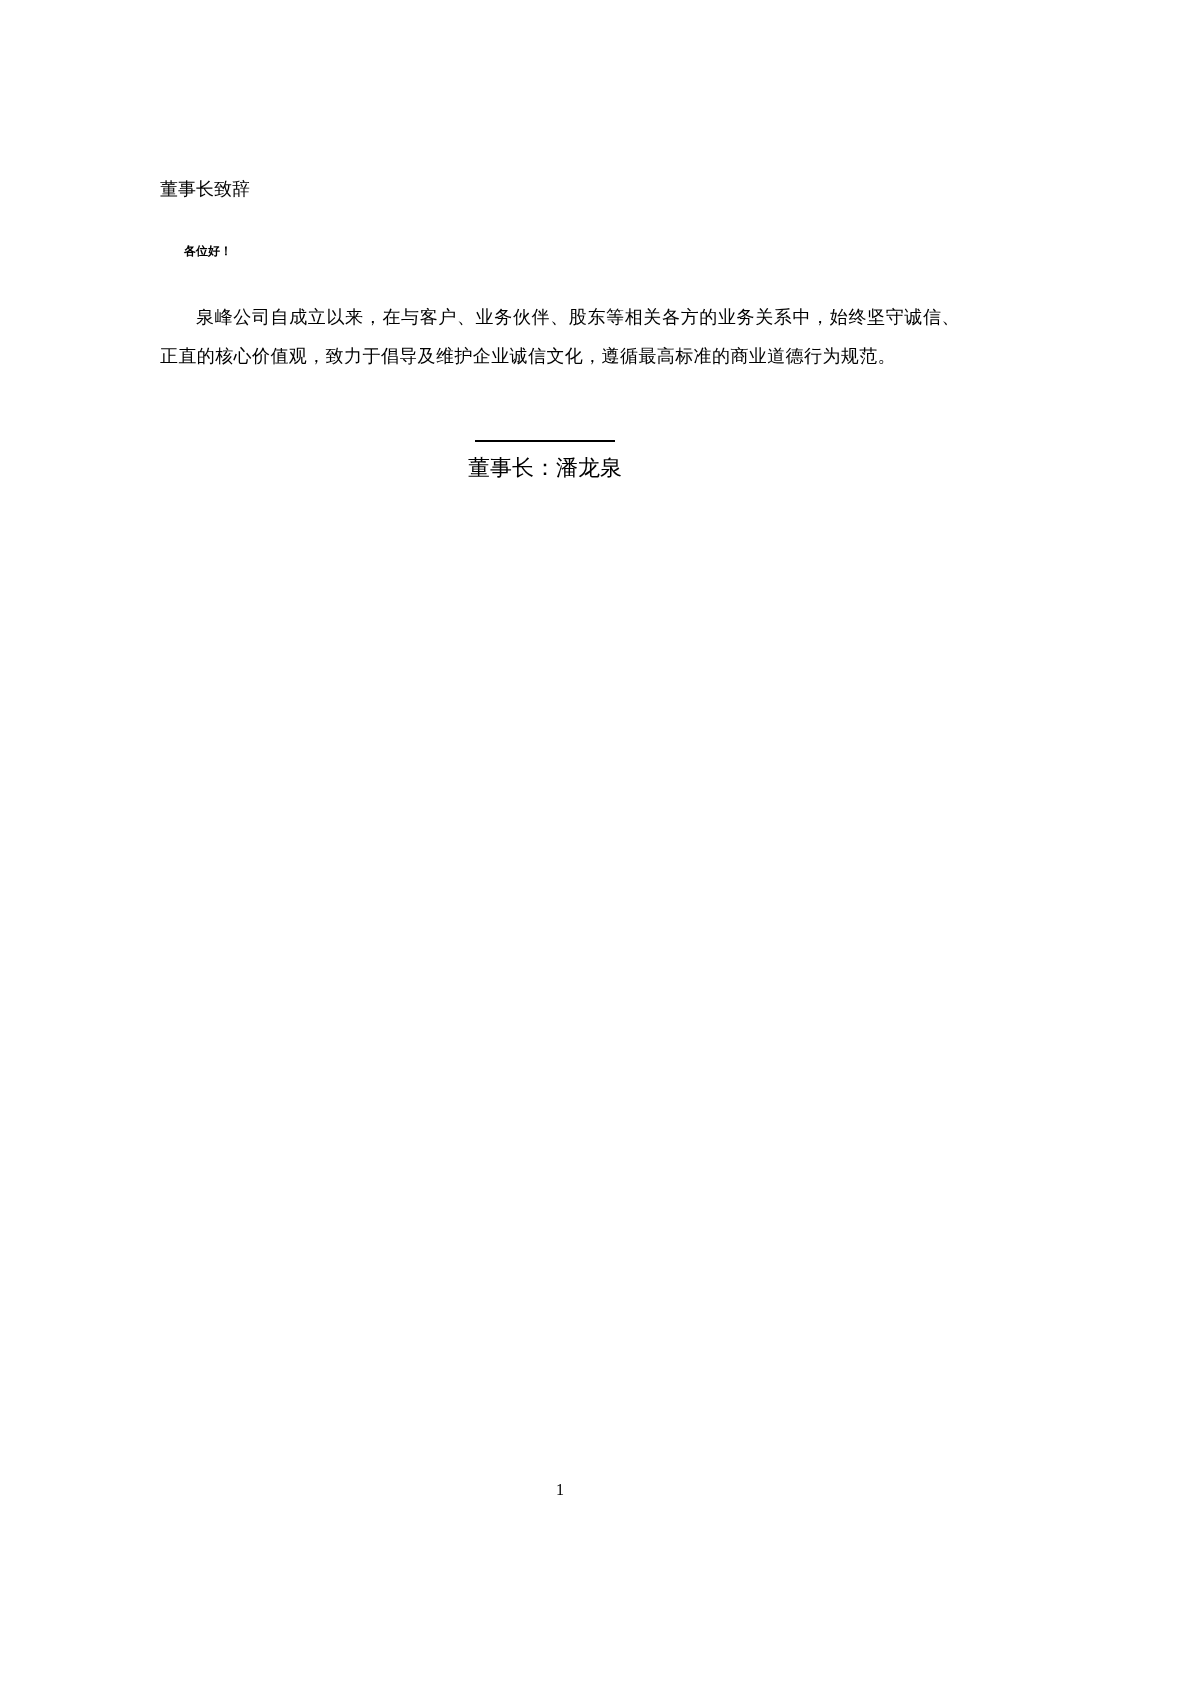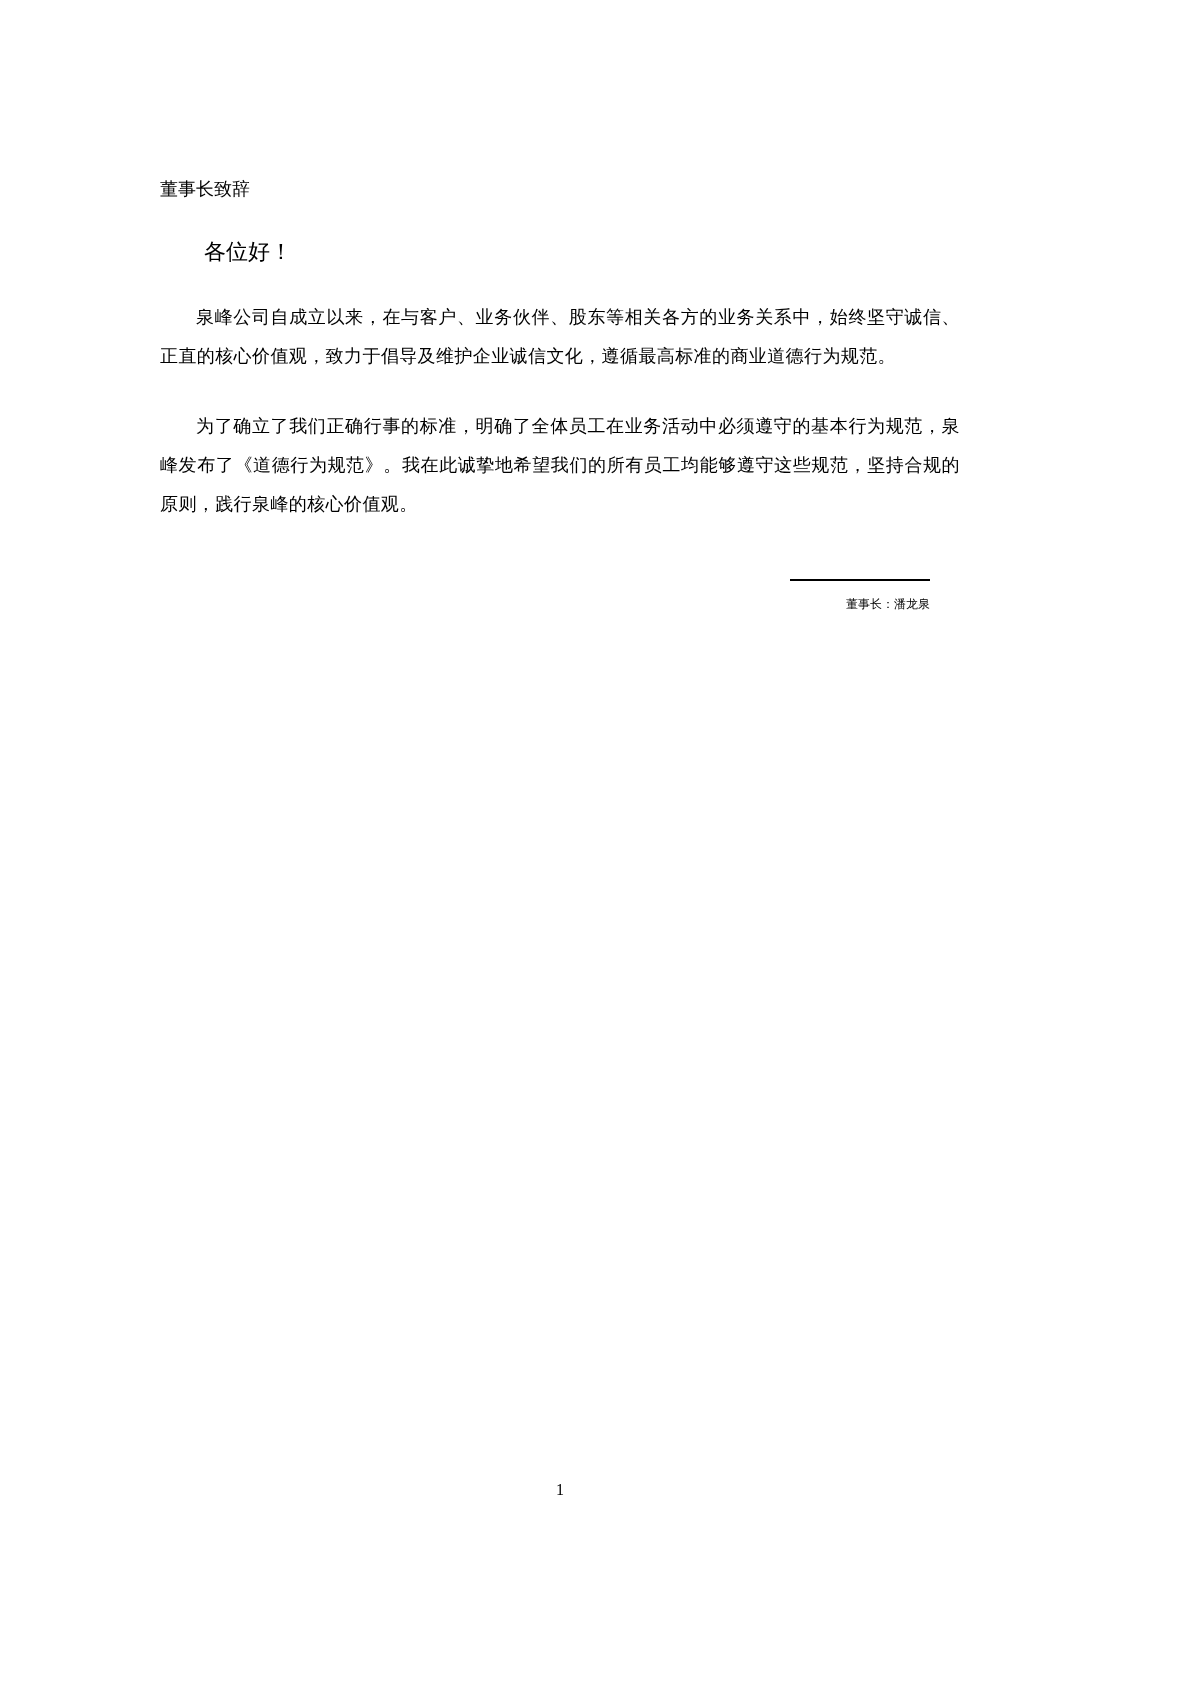--- a/index.html
+++ b/index.html
@@ -24,38 +24,39 @@
   }
   .doc-title {
     margin: 0;
     font-size: 18px;
     font-weight: normal;
     line-height: 31px;
   }
   .greeting {
     margin: 31px 0 0 0;
     text-indent: 2em;
-    font-size: 22px;
+    font-size: 12px;
     line-height: 31px;
+    font-weight: bold;
   }
   .para {
     margin: 31px 0 0 0;
     text-indent: 2em;
     font-size: 18px;
     line-height: 39px;
     text-align: justify;
     text-justify: inter-ideograph;
     word-break: break-all;
     letter-spacing: 0.4px;
   }
   .signature {
     margin-top: 50px;
     padding-right: 30px;
-    text-align: right;
-    font-size: 12px;
+    text-align: center;
+    font-size: 22px;
   }
   .signature-line {
     display: inline-block;
     width: 140px;
     height: 0;
     border-top: 2px solid #000000;
     margin-bottom: 4px;
   }
   .signature-name {
     line-height: 31px;
@@ -75,21 +76,20 @@
 
 <div class="page">
   <div class="content">
     <h1 class="doc-title">董事长致辞</h1>
 
     <p class="greeting">各位好！</p>
 
     <p class="para">泉峰公司自成立以来，在与客户、业务伙伴、股东等相关各方的业务关系中，始终坚守诚信、正直的核心价值观，致力于倡导及维护企业诚信文化，遵循最高标准的商业道德行为规范。</p>
 
 
-    <p class="para">为了确立了我们正确行事的标准，明确了全体员工在业务活动中必须遵守的基本行为规范，泉峰发布了《道德行为规范》。我在此诚挚地希望我们的所有员工均能够遵守这些规范，坚持合规的原则，践行泉峰的核心价值观。</p>
 
 
     <div class="signature">
       <div class="signature-line"></div>
       <div class="signature-name">董事长：潘龙泉</div>
     </div>
   </div>
 
   <div class="page-number">1</div>
 </div>

